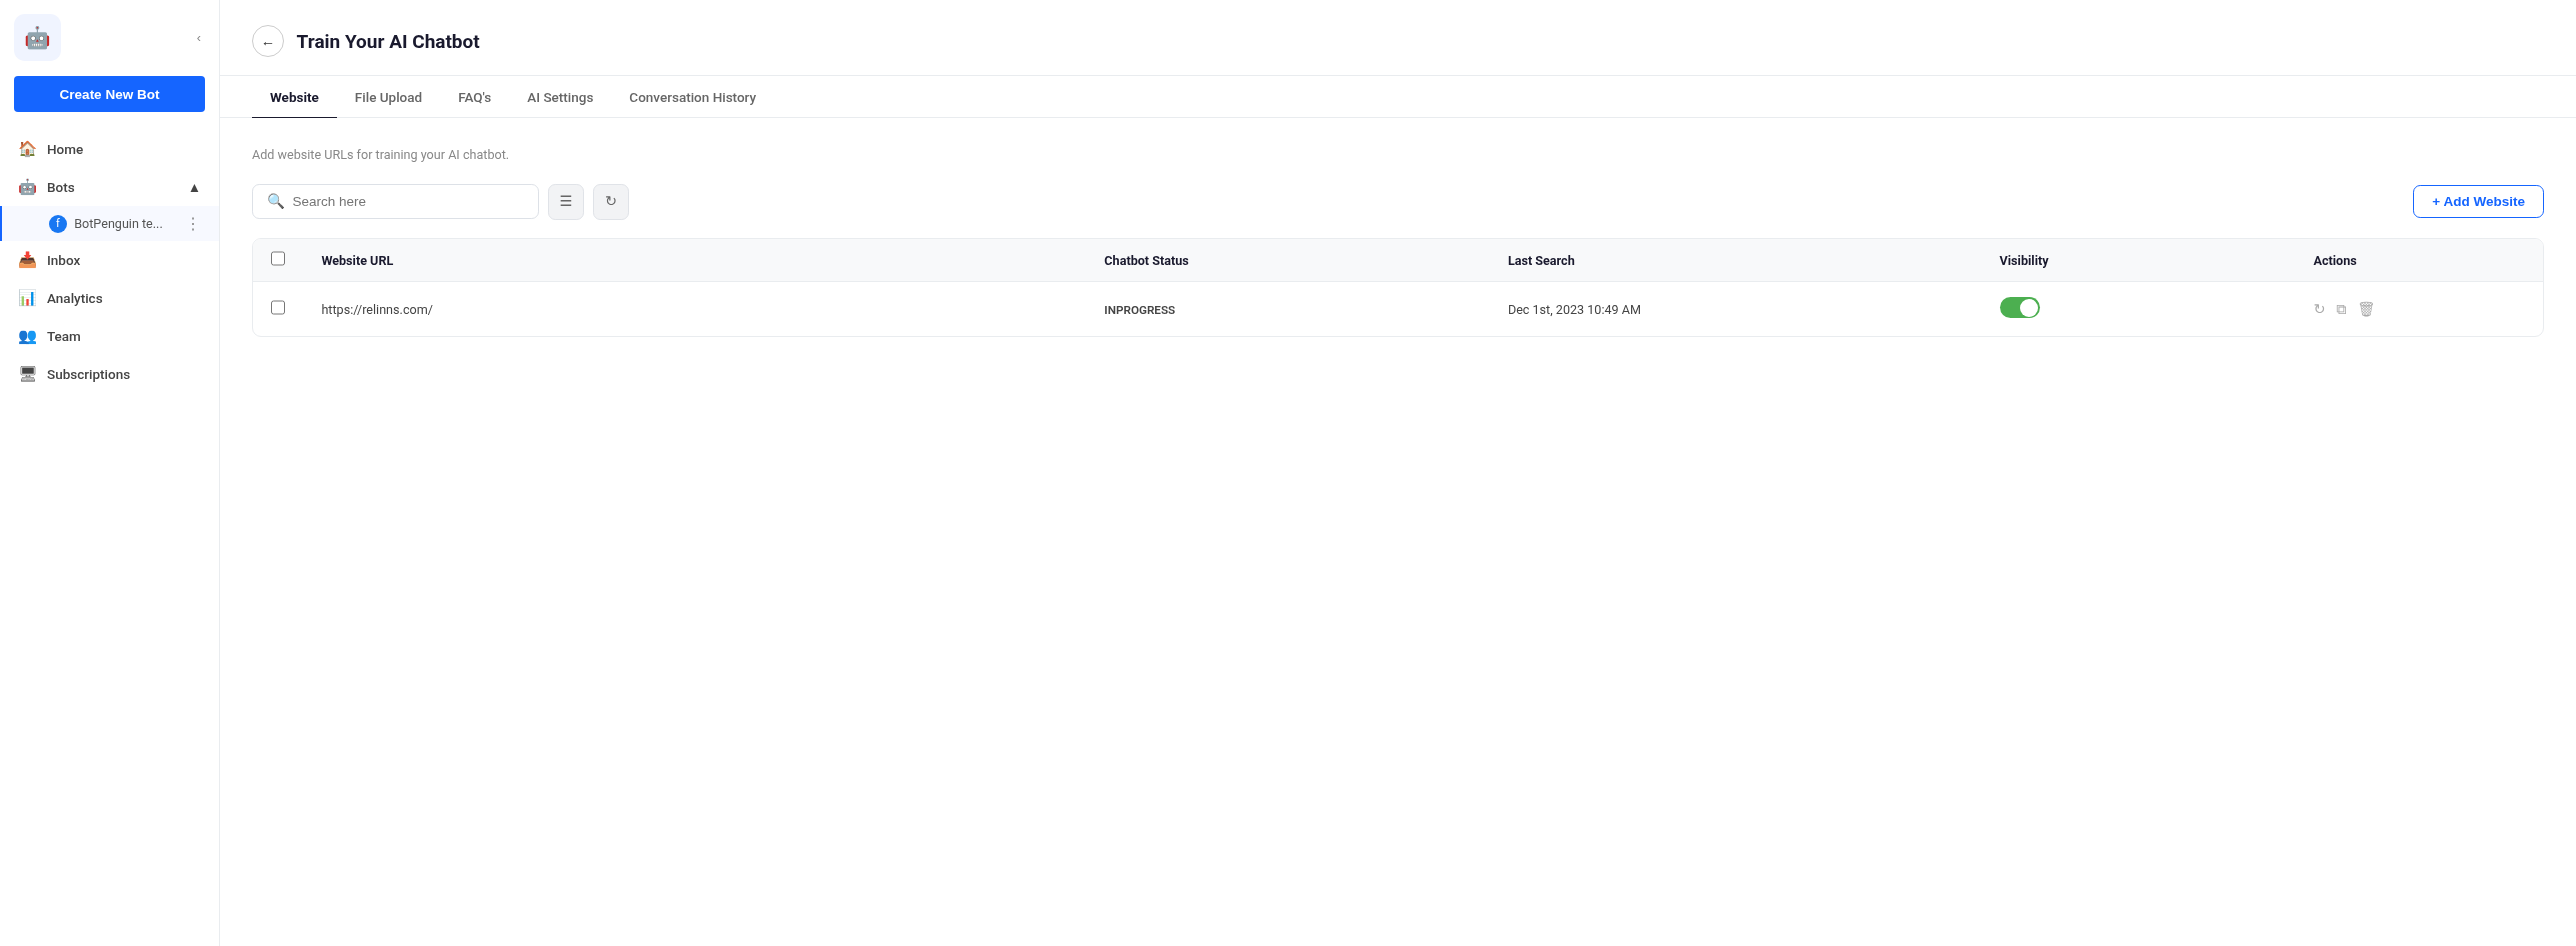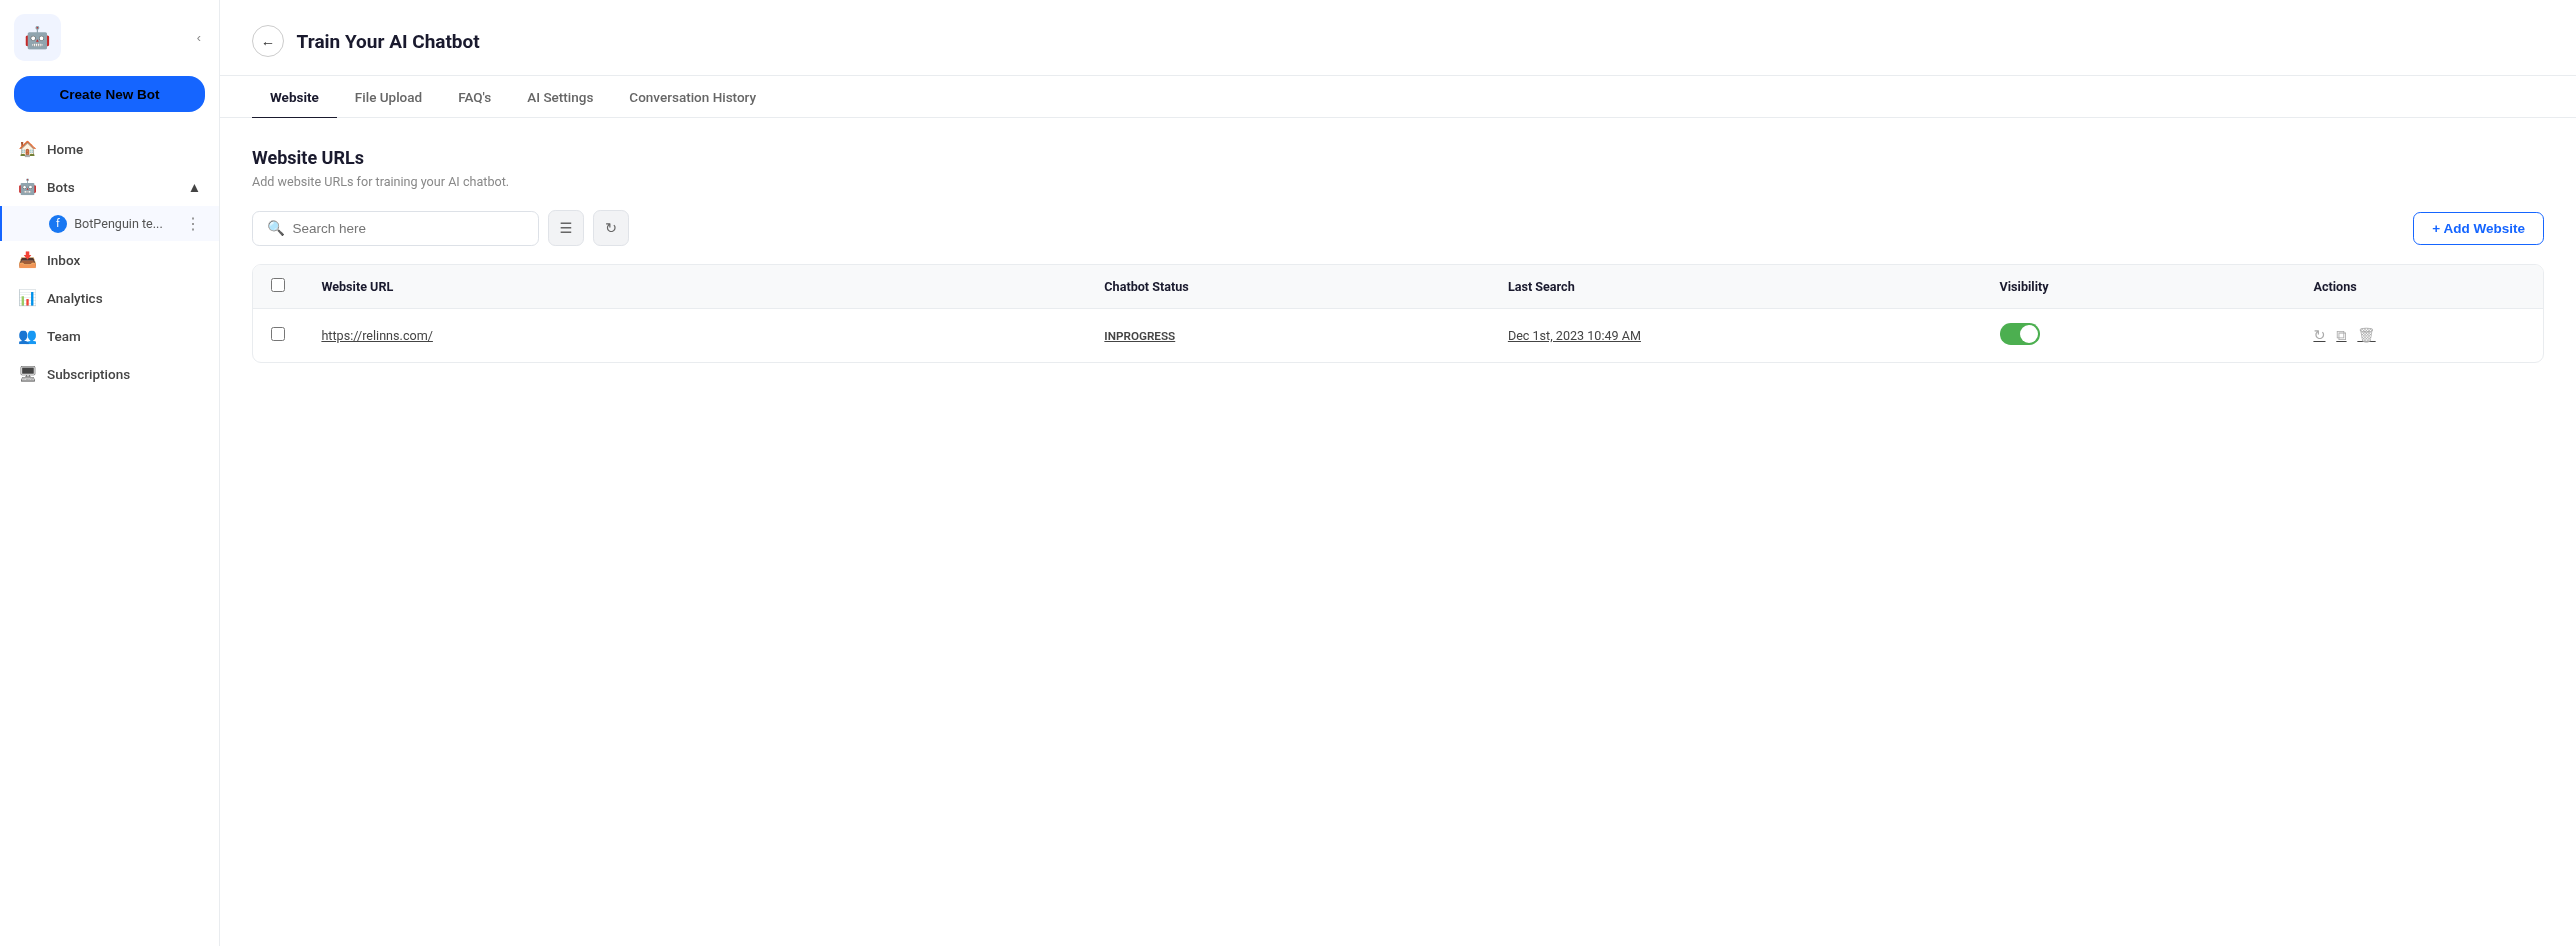--- a/index.html
+++ b/index.html
@@ -36,23 +36,23 @@
       background: none;
       border: none;
       cursor: pointer;
       color: #888;
       font-size: 12.6px;
       padding: 3.6px;
     }
     .create-bot-btn {
       margin: 0 14.4px 18px 14.4px;
       background: #1565ff;
-      color: #000000;
+      color: #ffffff;
       border: none;
-      border-radius: 16px;
+      border-radius: 4px;
       padding: 10.8px 14.4px;
       font-size: 13.5px;
       font-weight: 600;
       cursor: pointer;
       text-align: center;
     }
     .sidebar-nav {
       flex: 1;
       overflow-y: auto;
     }
@@ -255,21 +255,20 @@
       text-align: left;
       font-size: 12.6px;
       font-weight: 700;
       color: #1a1a2e;
     }
     .data-table td {
       padding: 14.4px 18px;
       font-size: 12.6px;
       color: #444;
       border-bottom: 0.9px solid #f0f2f5;
-      text-decoration: underline;
     }
     .data-table tbody tr:last-child td { border-bottom: none; }
     .checkbox {
       width: 14.4px;
       height: 14.4px;
       accent-color: #1565ff;
       cursor: pointer;
     }
     .status-badge {
       font-size: 11.7px;
@@ -383,21 +382,20 @@
 
   <div class="tabs">
     <div class="tab active">Website</div>
     <div class="tab">File Upload</div>
     <div class="tab">FAQ's</div>
     <div class="tab">AI Settings</div>
     <div class="tab">Conversation History</div>
   </div>
 
   <div class="content">
-    <h2 class="section-title">Website URLs</h2>
     <p class="section-desc">Add website URLs for training your AI chatbot.</p>
 
     <div class="toolbar">
       <div class="toolbar-left">
         <div class="search-box">
           <span class="search-icon">🔍</span>
           <input class="search-input" type="text" placeholder="Search here" style="">
         </div>
         <div class="icon-btn">
           <span>☰</span>

